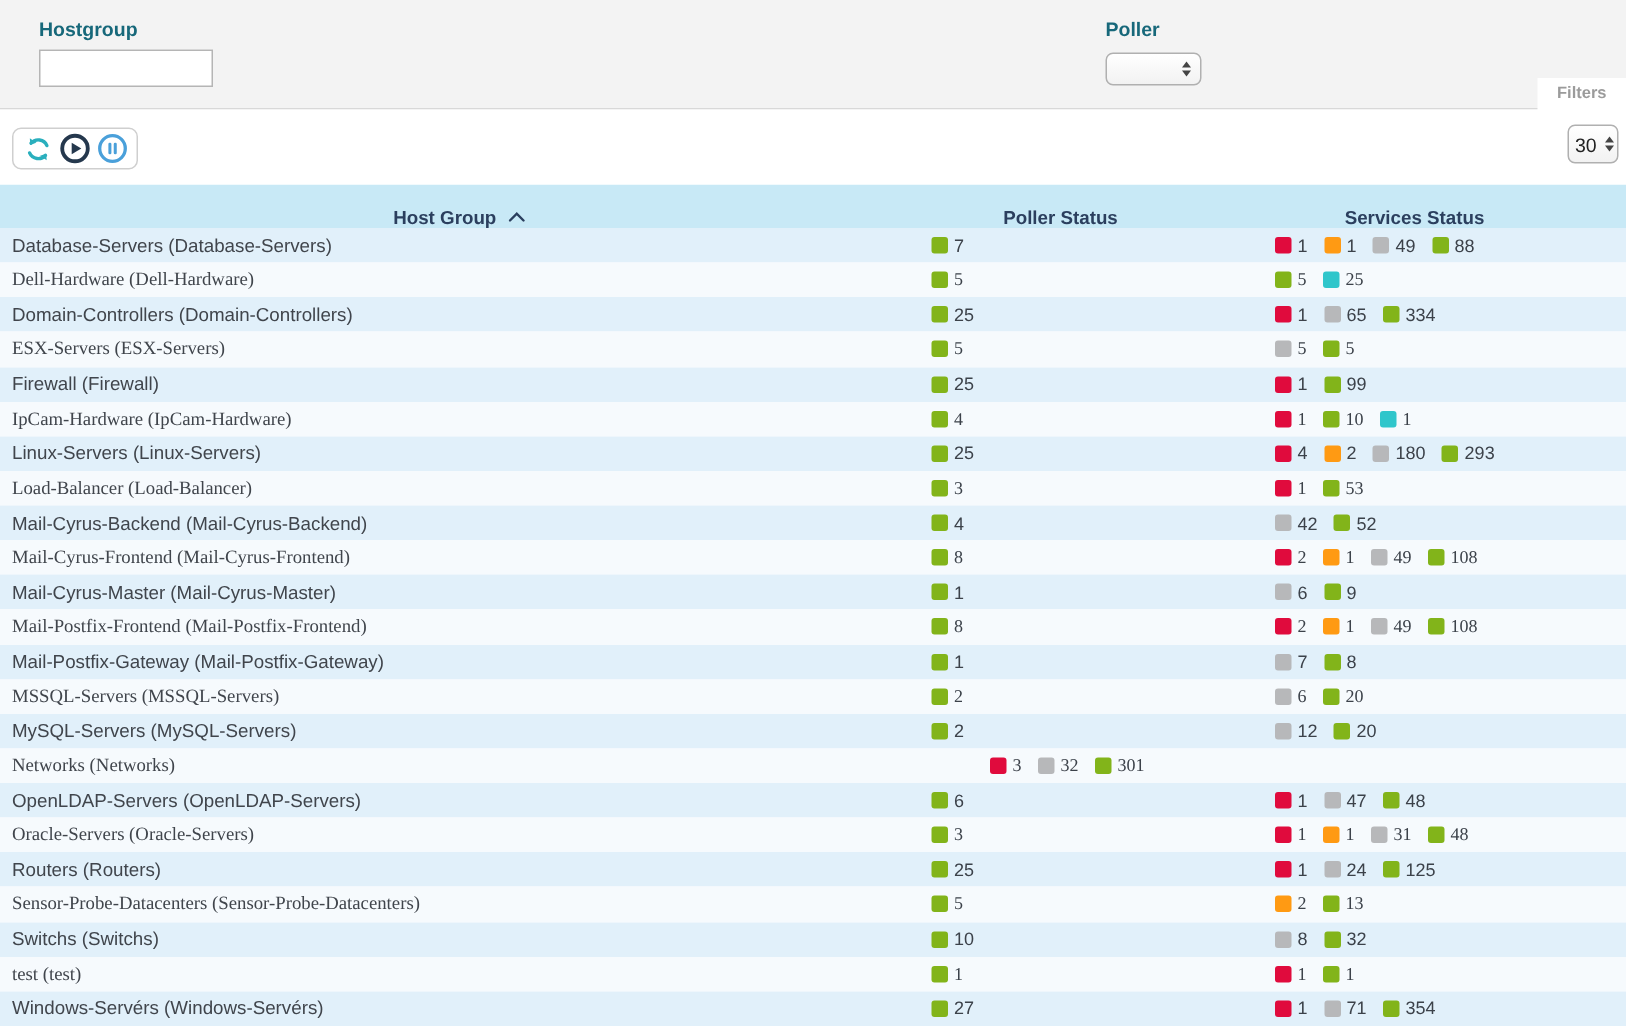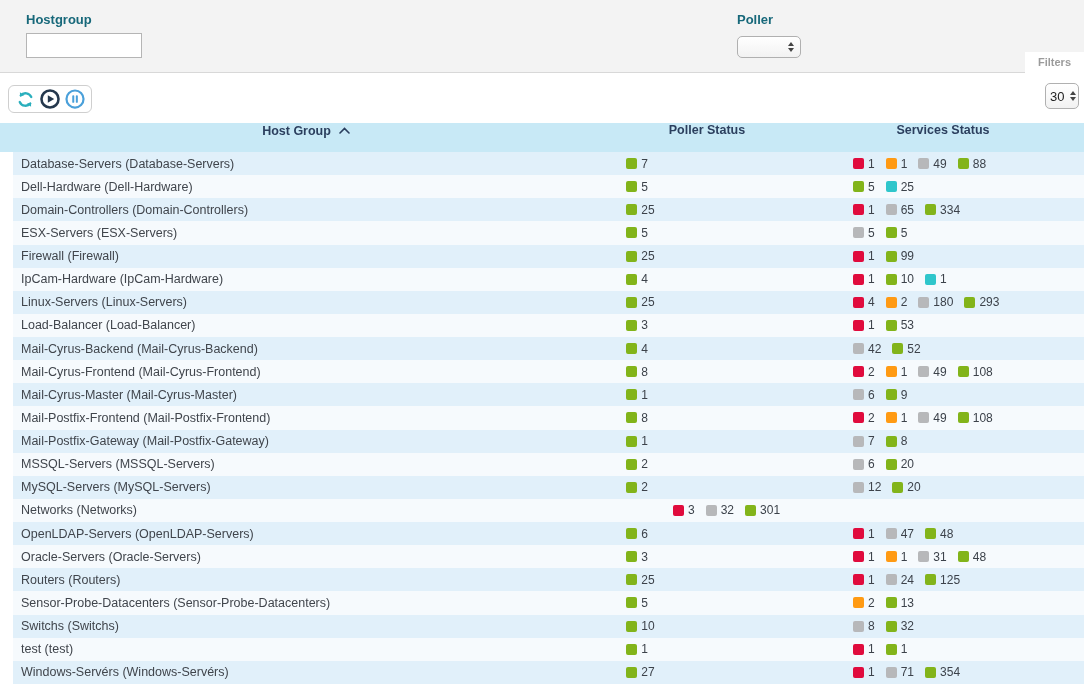--- a/index.html
+++ b/index.html
@@ -31,30 +31,30 @@
   .icon-group { position:absolute; left:8px; top:12px; display:inline-flex; align-items:center;
     gap:3px; padding:2px 5px; border:1px solid #cfcfcf; border-radius:6px; background:#fff; }
   .tool-icon { width:22px; height:22px; display:inline-flex; align-items:center;
     justify-content:center; cursor:pointer; }
   .page-size { position:absolute; right:5px; top:10px; }
   .page-size .mac-select { width:34px; padding:0 4px; height:26px; justify-content:space-between; }
   .page-size .val { font-size:13px; color:#222; }
 
   
   .grid { width:100%; }
-  .grid-header { display:flex; height:29px; background:#c8e9f6; align-items:flex-start; }
+  .grid-header { display:flex; height:29px; background:#c8e9f6; align-items:flex-end; }
   .hcell { font-size:12.5px; font-weight:bold; color:#2b3f5e; text-align:center; }
   .col-name { width:612px; }
   .col-hosts { width:190px; }
   .col-services { width:282px; }
   .sort-caret { display:inline-block; margin-left:8px; vertical-align:1px; }
-  .grid-body { display:flex; flex-direction:column; height:532px;padding-left:13px; }
+  .grid-body { display:flex; flex-direction:column; height:532px; }
   .row { display:flex; flex:1; align-items:center; }
   .row.odd { background:#e1f0fa; }
-  .row.even { background:#f6fafd; }
+  .row.even { background:#f6fafd;font-family:Liberation Serif, serif; }
   .cell { display:flex; align-items:center; height:100%; }
   .cell.name { width:612px; padding-left:8px; font-size:12.5px; color:#40454c; cursor:pointer; }
   .cell.hosts { width:190px; padding-left:9px; }
   .cell.services { width:282px; padding-left:48px; }
   .badge { display:inline-flex; align-items:center; margin-right:11px; }
   .badge .sq { width:11px; height:11px; border-radius:2px; display:inline-block; }
   .badge .num { font-size:12px; color:#3c424a; margin-left:4px; }
 </style>
 </head>
 <body>

